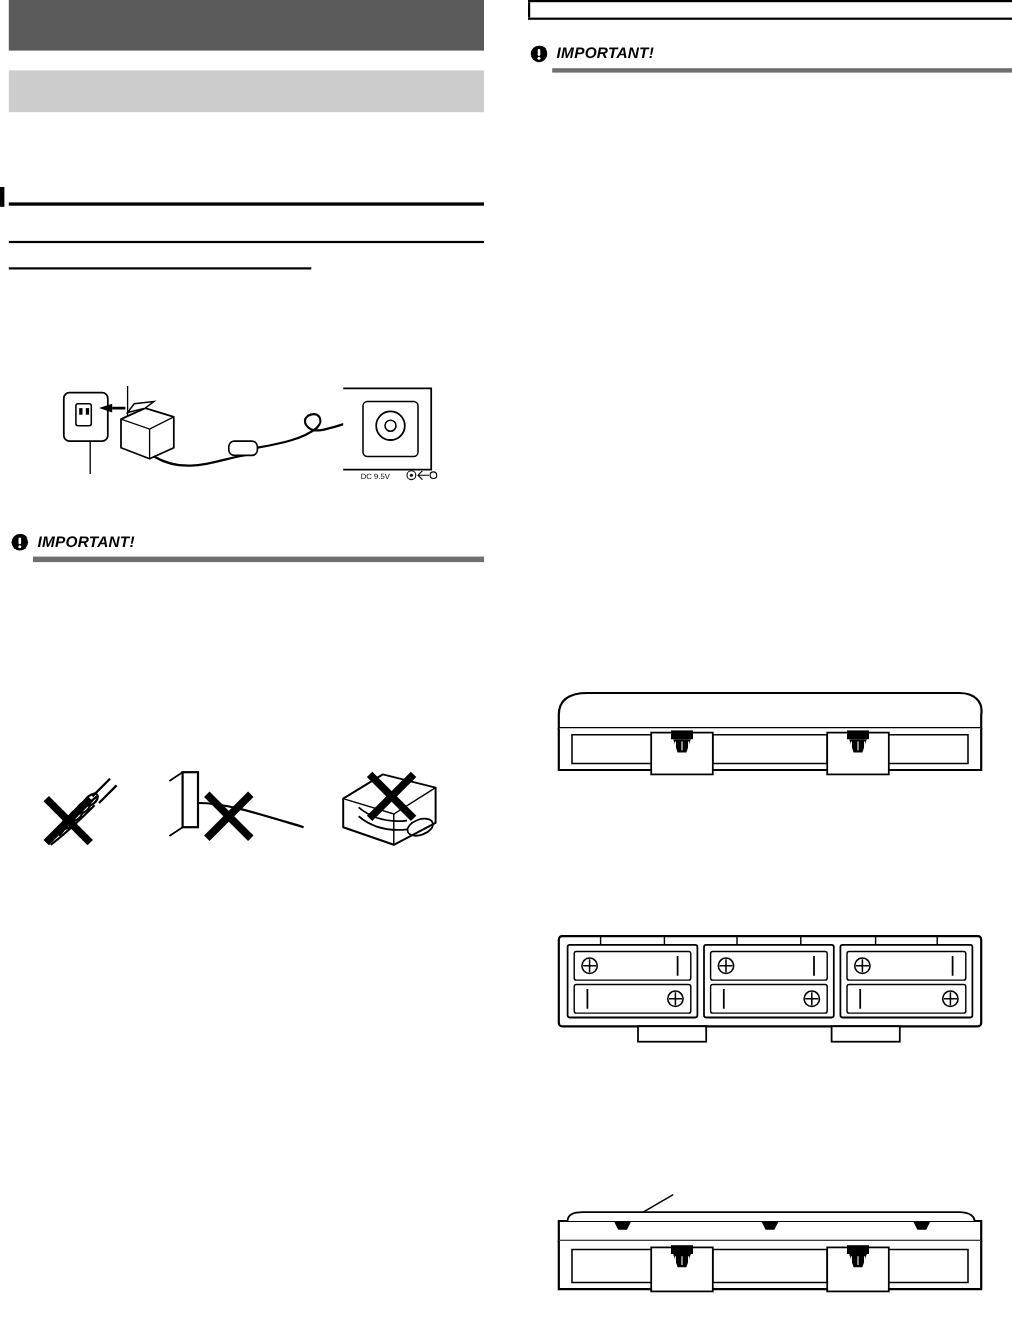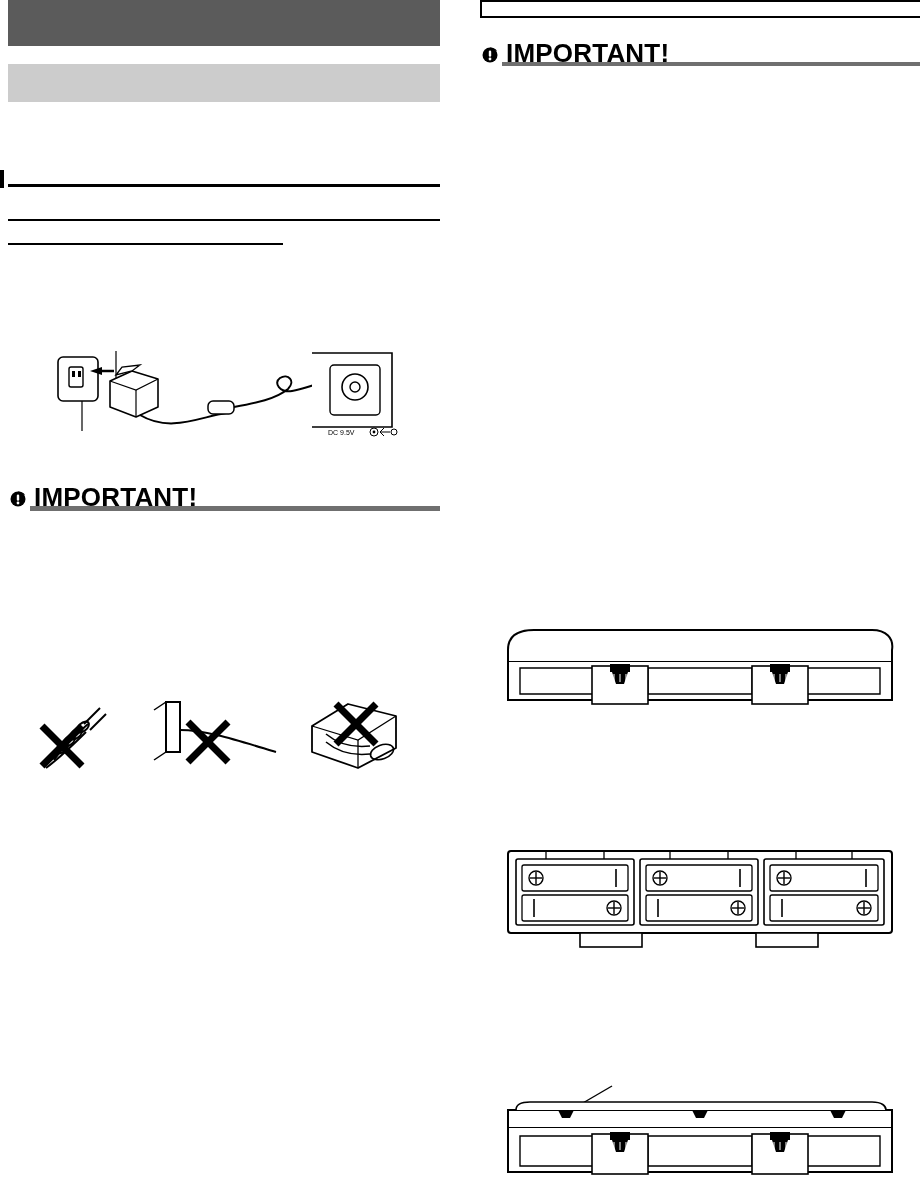--- a/index.html
+++ b/index.html
@@ -79,22 +79,23 @@
     gap: 6px;
   }
   .important .imp-icon {
     width: 20px;
     height: 20px;
     position: relative;
     flex: none;
   }
   .important .imp-icon svg { display: block; }
   .important .imp-text {
-    font-size: 26px;
+    font-size: 14px;
     font-weight: bold;
+    font-style: italic;
     letter-spacing: 0.2px;
     white-space: nowrap;
   }
   .imp-underline {
     position: absolute;
     height: 5px;
     background: #6f6f6f;
   }
   .imp-underline.thin {
     height: 4px;

